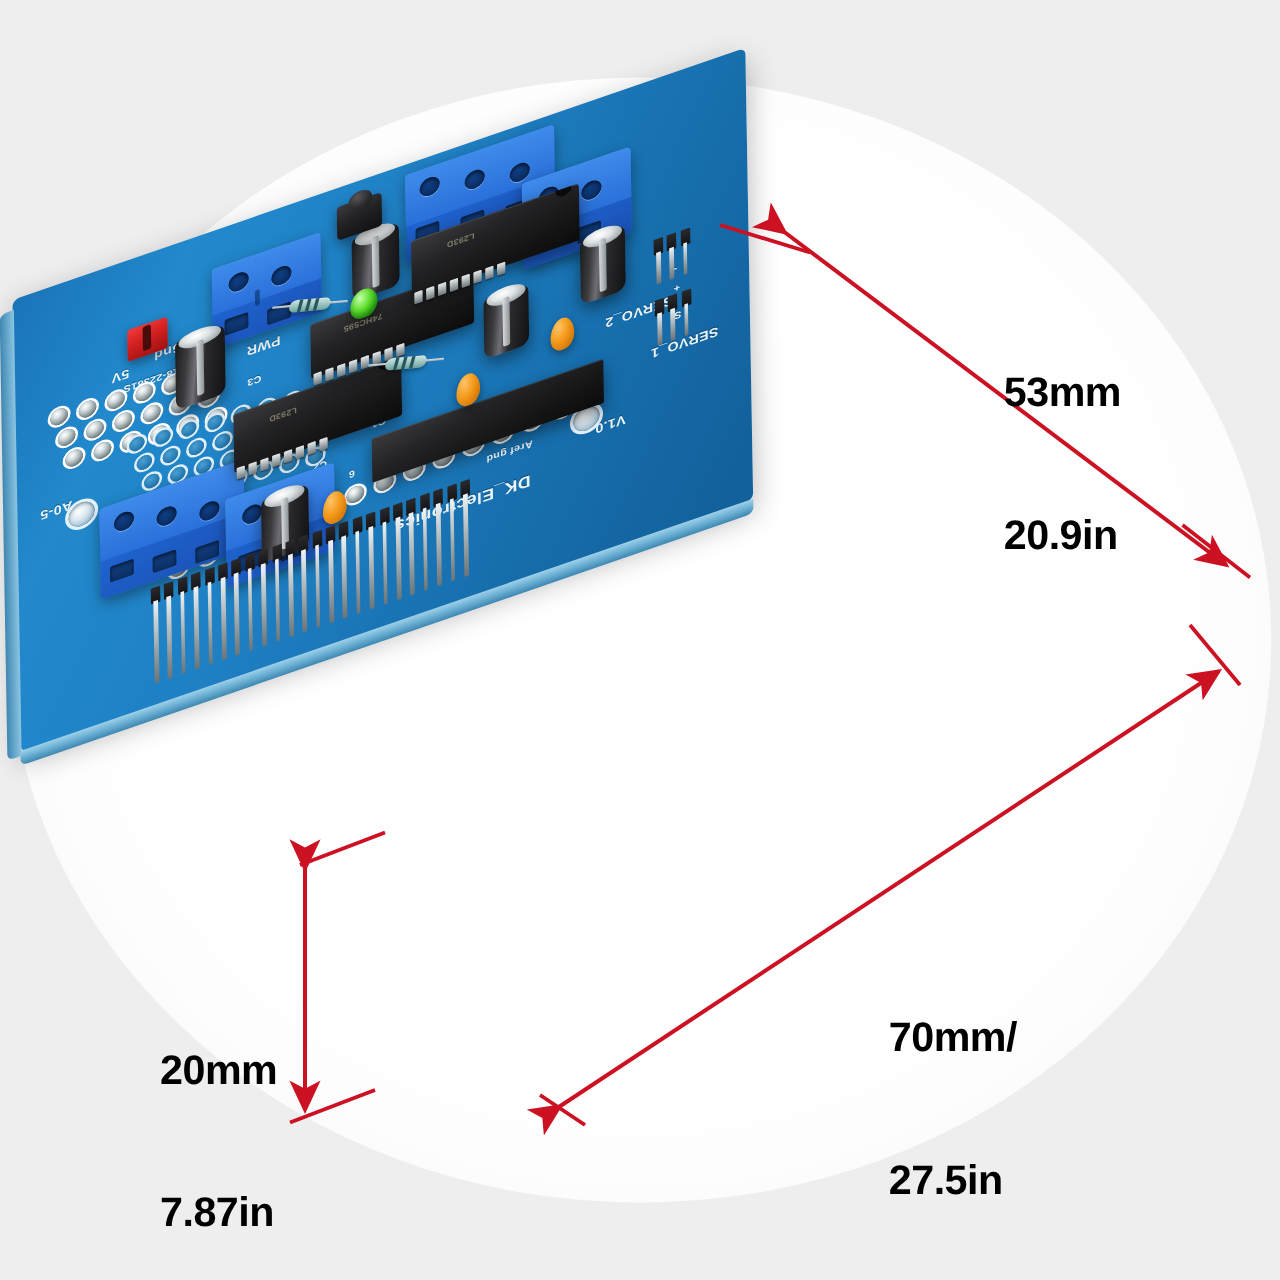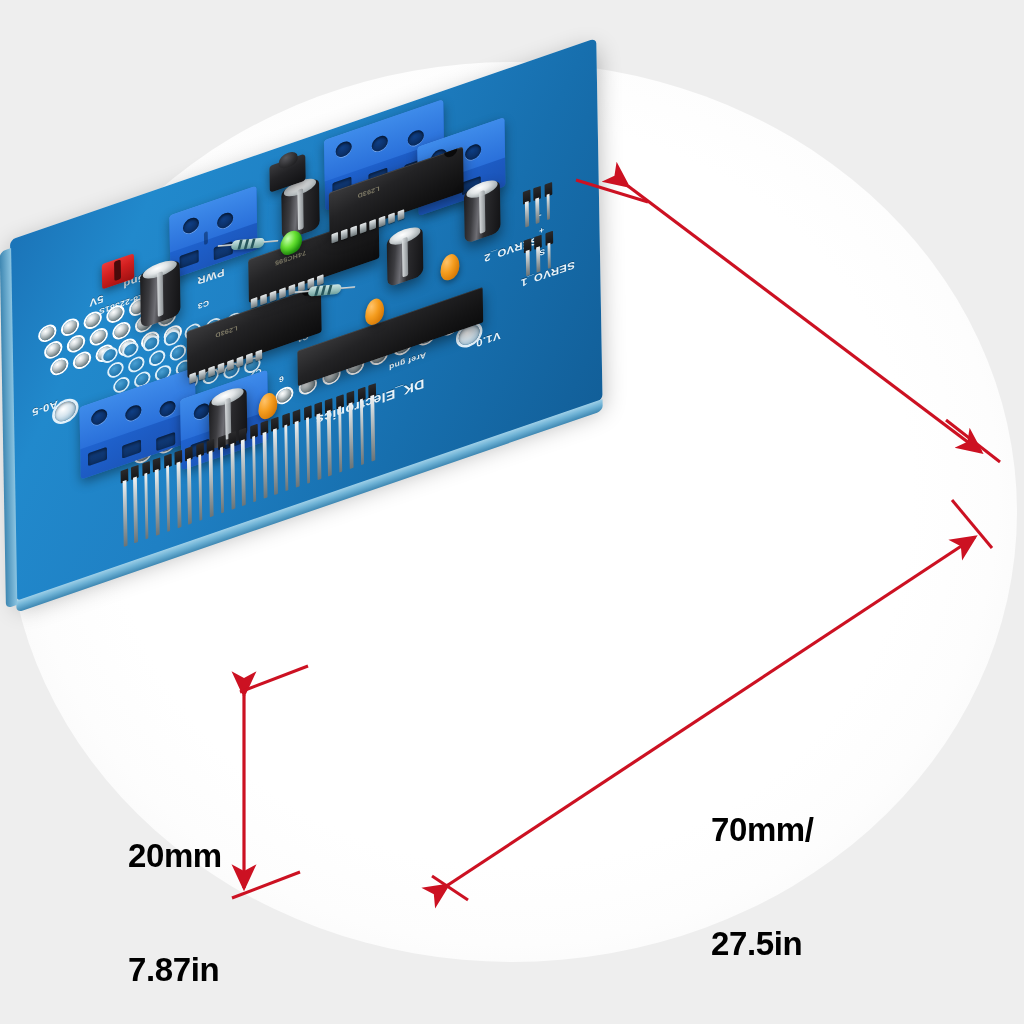--- a/index.html
+++ b/index.html
@@ -650,20 +650,24 @@
       <line x1="232" y1="898" x2="300" y2="872" stroke="#cc1122" stroke-width="3"></line>
     </g>
 
     <g>
       <line x1="448" y1="885" x2="975" y2="537" stroke="#cc1122" stroke-width="3.2" marker-start="url(#ah)" marker-end="url(#ah2)"></line>
       <line x1="432" y1="876" x2="468" y2="900" stroke="#cc1122" stroke-width="3"></line>
       <line x1="952" y1="500" x2="992" y2="548" stroke="#cc1122" stroke-width="3"></line>
     </g>
   </svg>
 
+  <div class="dim-label" style="left:803px; top:218px;">
+    <div>53mm</div>
+    <div>20.9in</div>
+  </div>
 
   <div class="dim-label" style="left:128px; top:760px;">
     <div>20mm</div>
     <div>7.87in</div>
   </div>
 
   <div class="dim-label" style="left:711px; top:734px;">
     <div>70mm/</div>
     <div>27.5in</div>
   </div>

